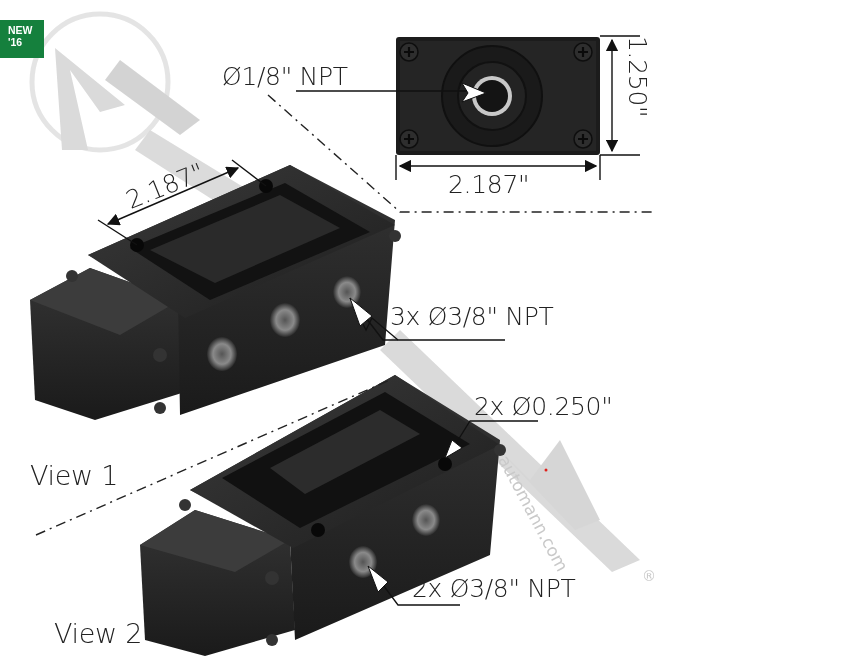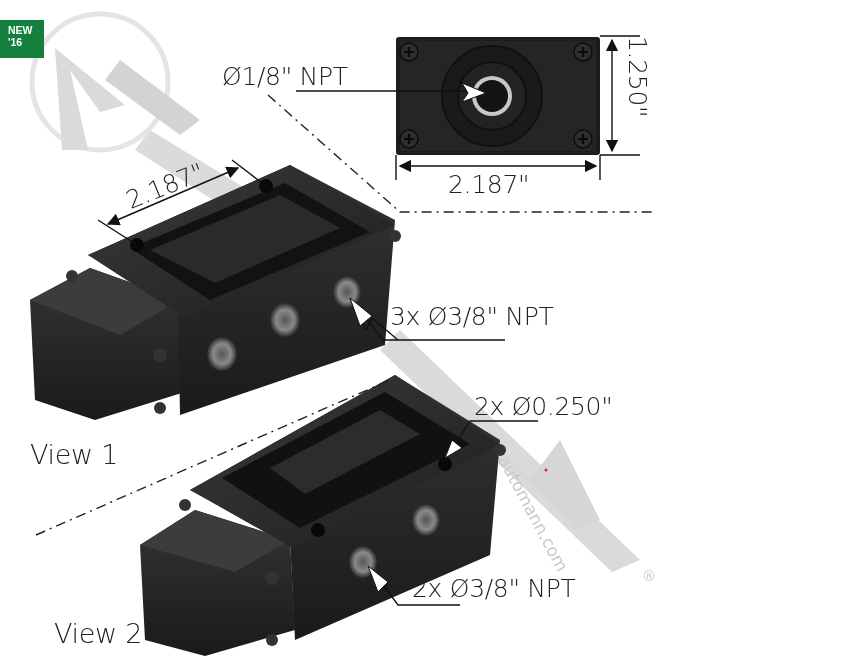--- a/index.html
+++ b/index.html
@@ -155,17 +155,17 @@
 
 <div class="wm-text" style="left:512px; top:452px; transform:rotate(62deg);">automann.com</div>
 <div class="wm-text" style="left:642px; top:568px; font-size:14px;">®</div>
 
 <div class="lbl dim" style="left:222px; top:62px;">Ø1/8" NPT</div>
 <div class="lbl dim rot" style="left:652px; top:36px; transform:rotate(90deg);">1.250"</div>
 <div class="lbl dim" style="left:448px; top:170px;">2.187"</div>
 
 <div class="lbl dim rot" style="left:122px; top:188px; transform:rotate(-22deg);">2.187"</div>
 <div class="lbl dim" style="left:390px; top:302px;">3x Ø3/8" NPT</div>
-<div class="lbl view" style="left:30px; top:439px;">View 1</div>
+<div class="lbl view" style="left:30px; top:460px;">View 1</div>
 
 <div class="lbl dim" style="left:474px; top:392px;">2x Ø0.250"</div>
 <div class="lbl dim" style="left:412px; top:574px;">2x Ø3/8" NPT</div>
 <div class="lbl view" style="left:54px; top:618px;">View 2</div>
 
 </body></html>

